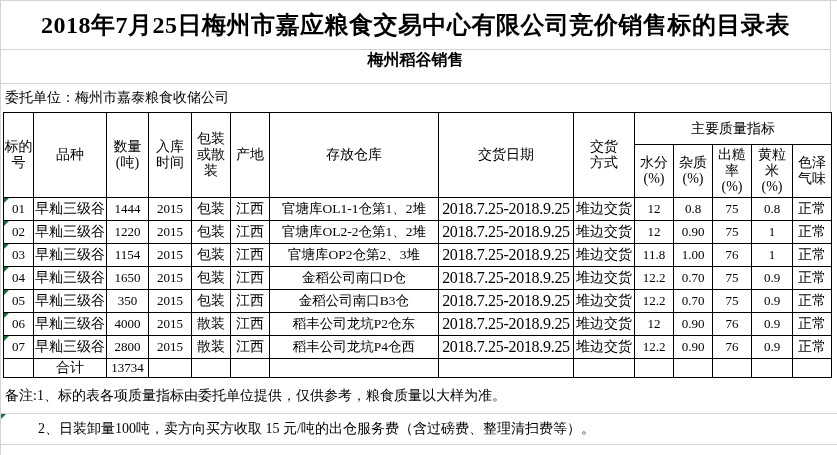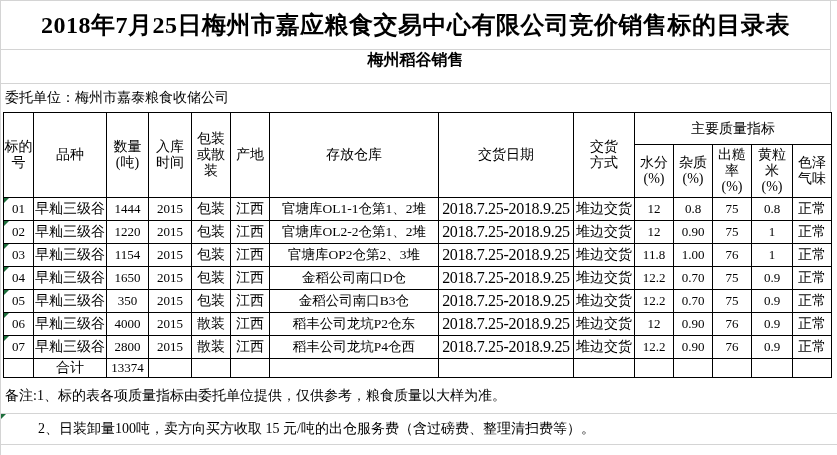--- a/index.html
+++ b/index.html
@@ -279,21 +279,21 @@
         <td>堆边交货</td>
         <td class="num">12.2</td>
         <td class="num">0.90</td>
         <td class="num">76</td>
         <td class="num">0.9</td>
         <td>正常</td>
       </tr>
       <tr class="total-row">
         <td></td>
         <td class="left-al">合计</td>
-        <td class="num left-al">13374</td>
+        <td class="num left-al">13734</td>
         <td></td>
         <td></td>
         <td></td>
         <td></td>
         <td></td>
         <td></td>
         <td></td>
         <td></td>
         <td></td>
         <td></td>

